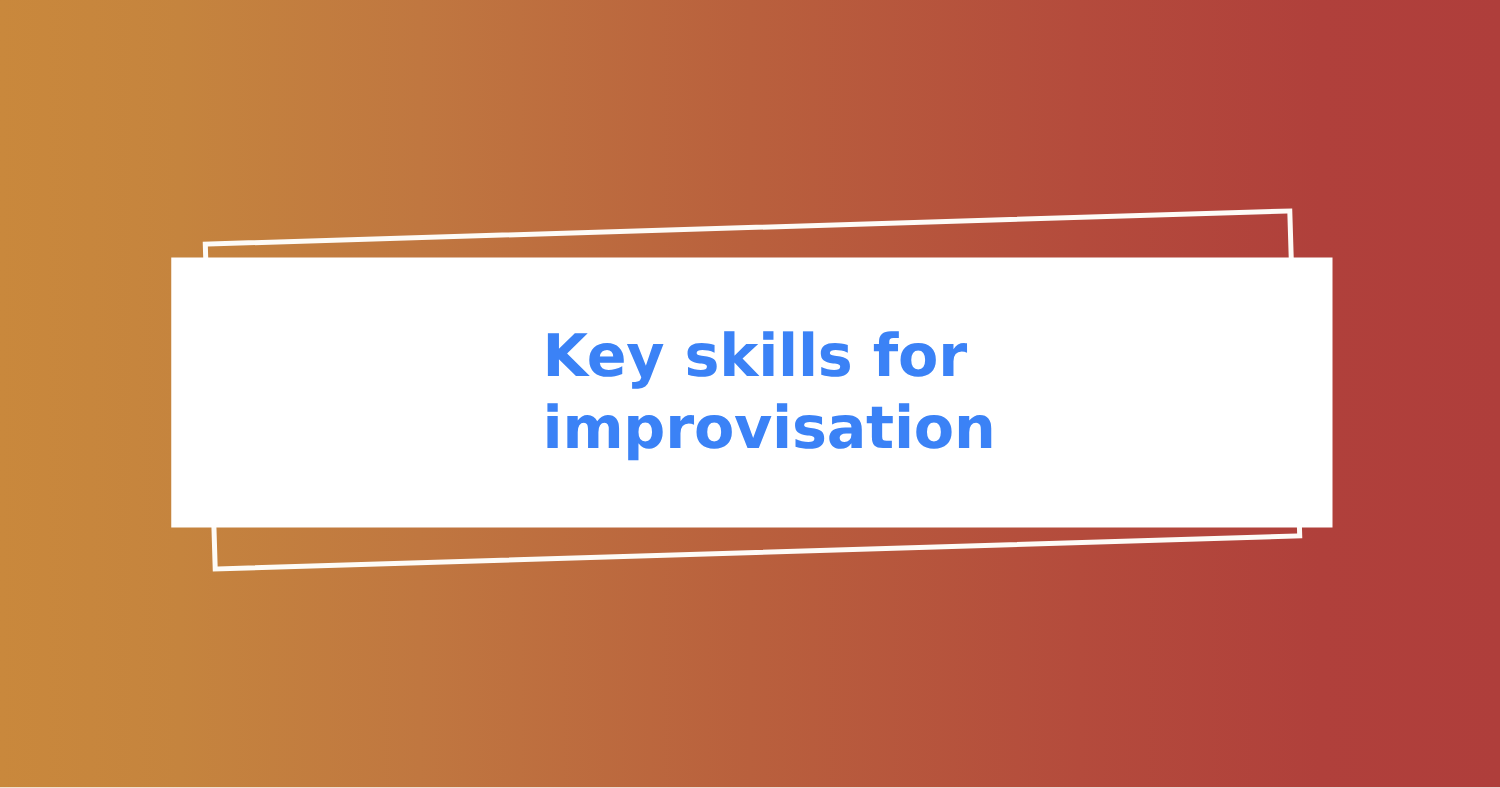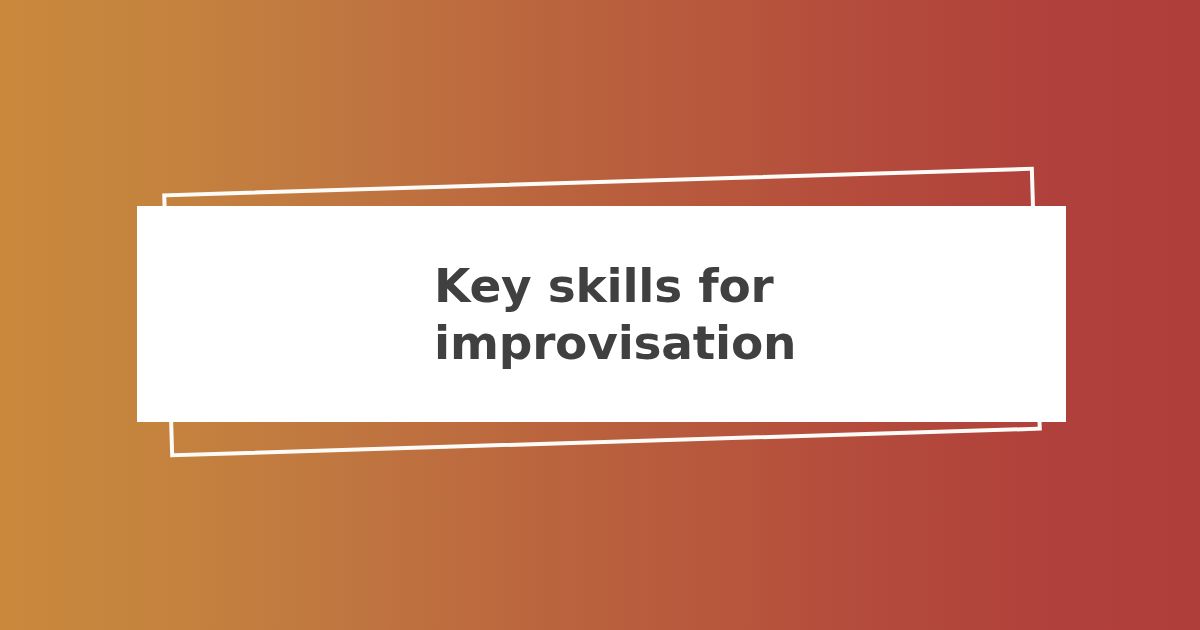--- a/index.html
+++ b/index.html
@@ -73,21 +73,21 @@
     box-sizing: border-box;
   }
 
   #headline {
     margin: 0;
     font-family: "DejaVu Sans", sans-serif;
     font-size: 47px;
     font-weight: 600;
     line-height: 57px;
     letter-spacing: -0.2px;
-    color: #404040;
+    color: #3b82f6;
     white-space: pre-line;
   }
 </style>
 </head>
 <body>
 
 <div id="poster">
 
   <div id="background"></div>
 

